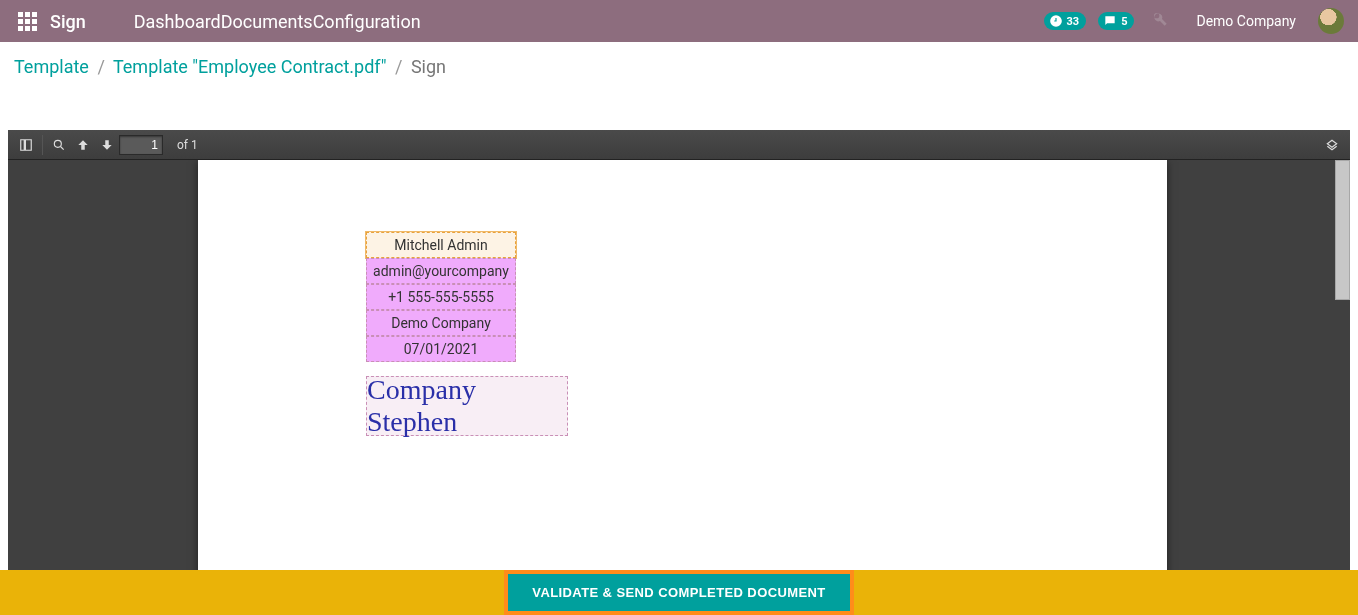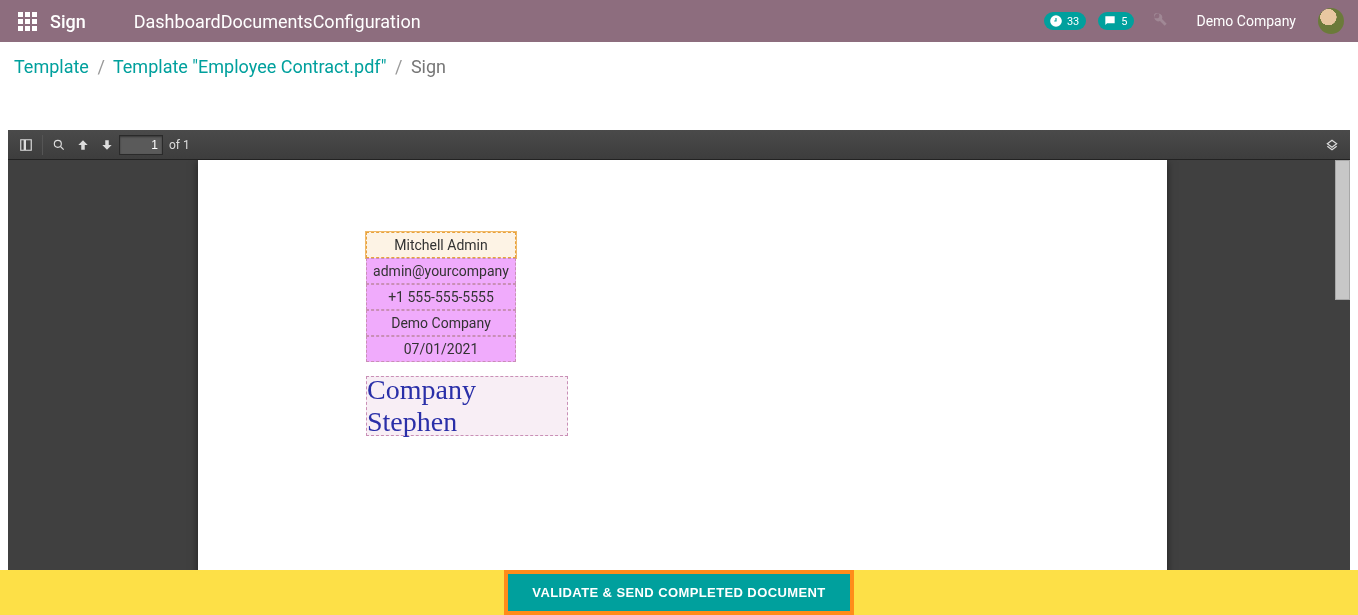--- a/index.html
+++ b/index.html
@@ -6,60 +6,60 @@
 html, body { width: 1358px; height: 615px; font-family: -apple-system, BlinkMacSystemFont, "Segoe UI", Roboto, Helvetica, Arial, sans-serif; overflow: hidden; background: #fff; }
 
 
 .topnav { height: 42px; background: #8d6d7e; display: flex; align-items: center; color: #fff; padding: 0 10px; }
 .topnav .apps-icon { width: 22px; height: 22px; margin: 0 12px 0 6px; display:flex; flex-wrap:wrap; gap:2px; align-content:center; justify-content:center; cursor:pointer;}
 .topnav .apps-icon span { width: 5px; height: 5px; background:#fff; }
 .topnav .brand { font-size: 18px; font-weight: 500; margin-right: 48px; }
 .topnav .menu-item { font-size: 18px; cursor:pointer; }
 .spacer { flex: 1; }
 .badge-group { display:flex; align-items:center; gap:12px; }
-.badge { display:inline-flex; align-items:center; background:#00a09d; color:#fff; font-size:11px; font-weight:normal; border-radius:10px; padding:2px 7px 2px 5px; gap:4px; cursor:pointer;}
+.badge { display:inline-flex; align-items:center; background:#00a09d; color:#fff; font-size:11px; font-weight:bold; border-radius:10px; padding:2px 7px 2px 5px; gap:4px; cursor:pointer;}
 .badge svg { width:14px; height:14px; fill:#fff; }
 .wrench { color:#a08895; margin: 0 6px; }
 .company { font-size: 14px; margin: 0 10px; }
 .avatar { width:26px; height:26px; border-radius:50%; background: radial-gradient(circle at 40% 35%, #e8c7a0 35%, #6b7a3a 36%); margin-right:4px; cursor:pointer;}
 
 
 .crumbs { height: 48px; padding: 14px 14px 0 14px; font-size: 18px; color:#888; }
 .crumbs a { color: #00a09d; text-decoration:none; cursor:pointer; }
 .crumbs .sep { color:#999; margin: 0 4px; }
 .crumbs .current { color:#777; }
 
 
 .viewer-wrap { position: absolute; top: 130px; left: 8px; right: 8px; bottom: 45px; background:#404040; }
 .toolbar { height: 30px; background: linear-gradient(#4a4a4a,#3d3d3d); border-bottom:1px solid #222; display:flex; align-items:center; padding:0 6px; color:#ddd; font-size:13px; position:relative;}
 .tb-btn { width:24px; height:24px; display:flex; align-items:center; justify-content:center; cursor:pointer; border-radius:2px; color:#ddd;}
 .tb-btn svg { width:14px; height:14px; fill:#ddd; }
 .tb-sep { width:1px; height:20px; background:#555; margin:0 4px; }
 .page-input { width:44px; height:20px; background:#5a5a5a; border:1px solid #2a2a2a; color:#fff; text-align:right; padding-right:4px; font-size:12px; box-shadow: inset 0 1px 2px rgba(0,0,0,.4);}
-.page-of { margin-left:6px; font-size:12px; color:#ddd;}
+.page-of { margin-left:14px; font-size:12px; color:#ddd;}
 .center-group { position:absolute; left:50%; transform:translateX(-50%); display:flex; align-items:center; gap:4px;}
 .zoom-select { width:110px; height:20px; background:#5a5a5a; border:1px solid #2a2a2a; color:#fff; font-size:12px; padding-left:6px; position:relative; box-shadow: inset 0 1px 2px rgba(0,0,0,.4);}
 .zoom-select .caret { position:absolute; right:6px; top:4px; width:0; height:0; border-left:4px solid transparent; border-right:4px solid transparent; border-top:5px solid #ccc;}
 .right-group { margin-left:auto; }
 
 
 .doc-area { position:absolute; top:30px; left:0; right:0; bottom:0; background:#404040; overflow:auto;}
 .page { position:absolute; top:0; left:190px; width:969px; min-height:900px; background:#fff; box-shadow:0 2px 8px rgba(0,0,0,.5); padding:72px 110px;}
 .page h1 { font-family: Arial, sans-serif; font-size:24px; font-weight:bold; color:#000; margin-bottom:24px;}
 .fields { margin-left:58px; }
 .field { border:1px dashed; text-align:center; font-size:14px; color:#333; padding:4px 4px; margin-bottom:0; width:150px; position:relative;}
 .field.name { width:150px; border-color:#e8a23d; background:#fdf3e5; box-shadow:0 0 0 1px #f0b968;}
 .field.pink { border-color:#c98fb6; background:#f0abfc; }
 .sig { margin-top:14px; width:202px; height:60px; border:1px dashed #c98fb6; background:#f8eef5; display:flex; align-items:center; justify-content:center; color:#2a2fa8; font-family: 'Brush Script MT', cursive; font-size:28px;}
 
 
 .scroll-thumb { position:absolute; top:30px; right:0; width:15px; height:140px; background:#c7c7c7; border:1px solid #a7a7a7;}
 
 
-.bottombar { position:absolute; bottom:0; left:0; right:0; height:45px; background:#fde047; display:flex; align-items:center; justify-content:center;}
+.bottombar { position:absolute; bottom:0; left:0; right:0; height:45px; background:#eab308; display:flex; align-items:center; justify-content:center;}
 .validate-wrap { border:4px solid #ff8c1a; padding:0; display:inline-block;}
 .validate-btn { background:#00a09d; color:#fff; border:none; font-size:13px; font-weight:bold; letter-spacing:.4px; padding:11px 24px; cursor:pointer;}
 </style>
 </head>
 <body>
 
 <div class="topnav">
   <div class="apps-icon">
     <span></span>
       <span></span>

